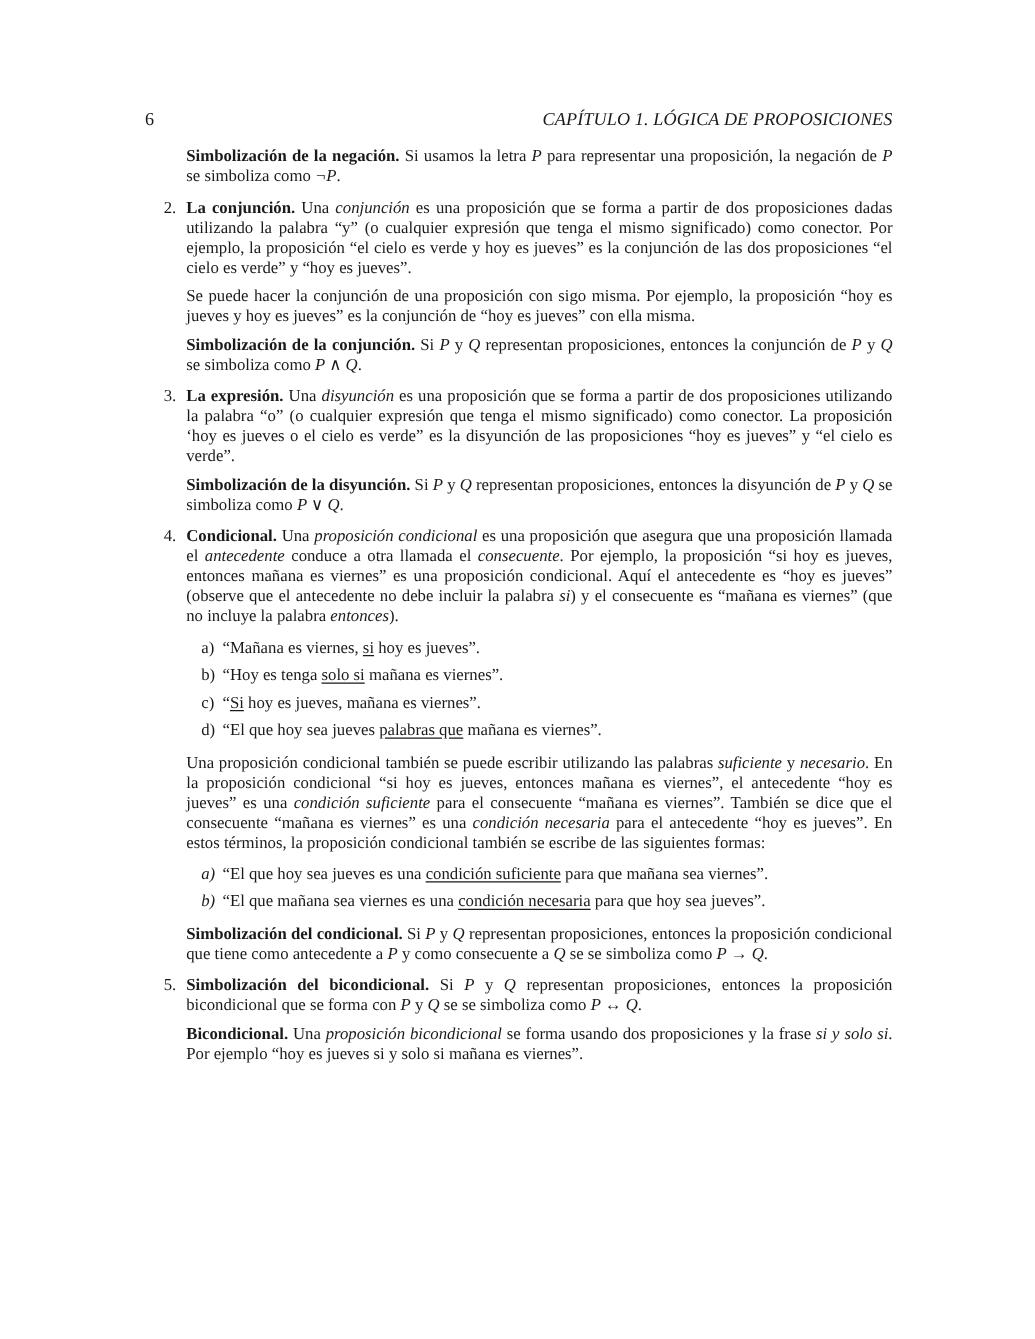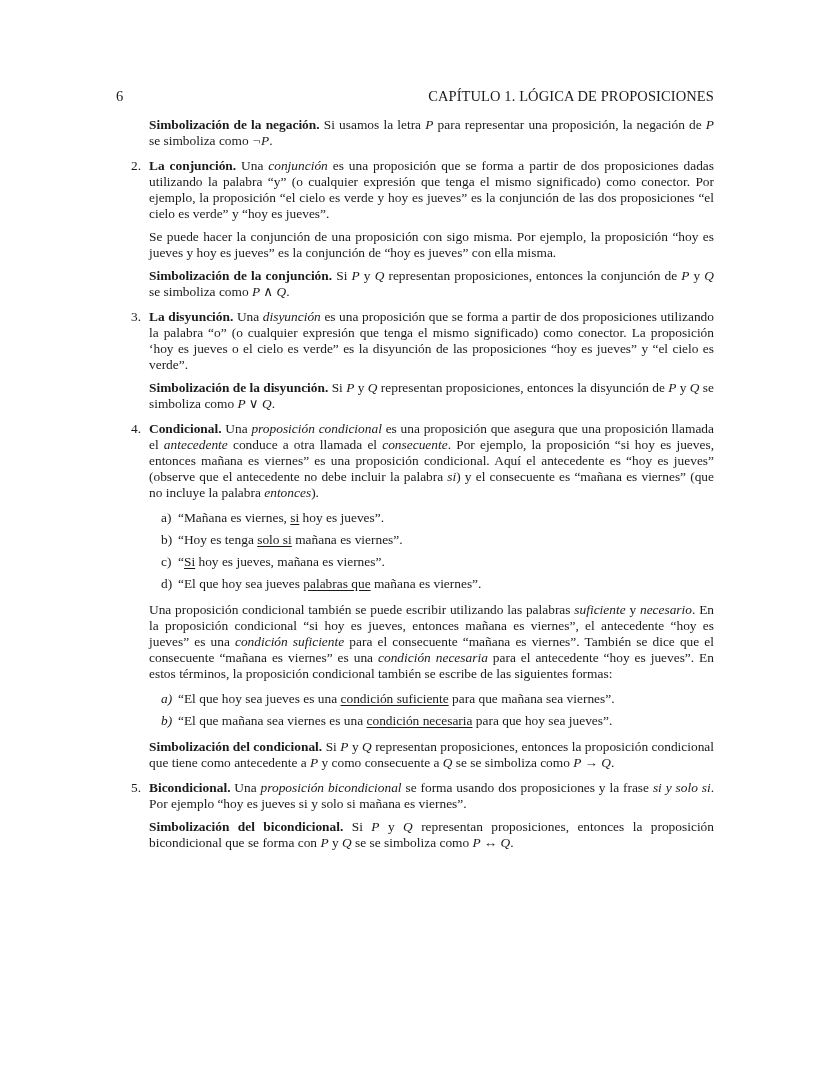--- a/index.html
+++ b/index.html
@@ -10,21 +10,21 @@
     }
     .page {
       position: absolute; left: 116px; top: 88px; width: 598px;
       font-family: "Liberation Serif", "DejaVu Serif", serif;
       font-size: 13.4px; line-height: 16px;
     }
     .header {
       display: flex; justify-content: space-between; align-items: baseline;
       height: 20px; margin-bottom: 9px; font-size: 14.5px;
     }
-    .header .title { letter-spacing: 0.1px; }
+    .header .title { font-style: italic; letter-spacing: 0.1px; }
     .para { text-align: justify; margin: 0 0 7px 0; }
     .indent { margin-left: 33px; }
     .item { position: relative; margin-left: 33px; margin-top: 9px; }
     .item .num { position: absolute; left: -18px; top: 0; }
     .item p { margin: 0 0 7px 0; text-align: justify; }
     b { font-weight: bold; }
     i, .math { font-style: italic; }
     u { text-decoration: underline; text-underline-offset: 2px; }
     .sublist { margin: 9px 0 10px 0; padding: 0; list-style: none; }
     .sublist li { position: relative; padding-left: 29px; margin-bottom: 6px; }
@@ -47,21 +47,21 @@
 
   <div class="item">
     <span class="num">2.</span>
     <p><b>La conjunción.</b><span> Una </span><i>conjunción</i><span> es una proposición que se forma a partir de dos proposiciones dadas utilizando la palabra “y” (o cualquier expresión que tenga el mismo significado) como conector. Por ejemplo, la proposición “el cielo es verde y hoy es jueves” es la conjunción de las dos proposiciones “el cielo es verde” y “hoy es jueves”.</span></p>
     <p>Se puede hacer la conjunción de una proposición con sigo misma. Por ejemplo, la proposición “hoy es jueves y hoy es jueves” es la conjunción de “hoy es jueves” con ella misma.</p>
     <p><b>Simbolización de la conjunción.</b><span> Si </span><span class="math">P</span><span> y </span><span class="math">Q</span><span> representan proposiciones, entonces la conjunción de </span><span class="math">P</span><span> y </span><span class="math">Q</span><span> se simboliza como </span><span class="math">P ∧ Q</span><span>.</span></p>
   </div>
 
   <div class="item">
     <span class="num">3.</span>
-    <p><b>La disyunción.</b><span> Una </span><i>disyunción</i><span> es una proposición que se forma a partir de dos proposiciones utilizando la palabra “o” (o cualquier expresión que tenga el mismo significado) como conector. La proposición ‘hoy es jueves o el cielo es verde” es la disyunción de las proposiciones “hoy es jueves” y “el cielo es verde”.</span></p>
+    <p><b>La expresión.</b><span> Una </span><i>disyunción</i><span> es una proposición que se forma a partir de dos proposiciones utilizando la palabra “o” (o cualquier expresión que tenga el mismo significado) como conector. La proposición ‘hoy es jueves o el cielo es verde” es la disyunción de las proposiciones “hoy es jueves” y “el cielo es verde”.</span></p>
     <p><b>Simbolización de la disyunción.</b><span> Si </span><span class="math">P</span><span> y </span><span class="math">Q</span><span> representan proposiciones, entonces la disyunción de </span><span class="math">P</span><span> y </span><span class="math">Q</span><span> se simboliza como </span><span class="math">P ∨ Q</span><span>.</span></p>
   </div>
 
   <div class="item">
     <span class="num">4.</span>
     <p><b>Condicional.</b><span> Una </span><i>proposición condicional</i><span> es una proposición que asegura que una proposición llamada el </span><i>antecedente</i><span> conduce a otra llamada el </span><i>consecuente</i><span>. Por ejemplo, la proposición “si hoy es jueves, entonces mañana es viernes” es una proposición condicional. Aquí el antecedente es “hoy es jueves” (observe que el antecedente no debe incluir la palabra </span><i>si</i><span>) y el consecuente es “mañana es viernes” (que no incluye la palabra </span><i>entonces</i><span>).</span></p>
 
     <ul class="sublist">
       <li><span class="lbl">a)</span><span>“Mañana es viernes, </span><u>si</u><span> hoy es jueves”.</span></li>
       <li><span class="lbl">b)</span><span>“Hoy es tenga </span><u>solo si</u><span> mañana es viernes”.</span></li>
@@ -74,17 +74,17 @@
     <ul class="sublist italic-lbl">
       <li><span class="lbl">a)</span><span>“El que hoy sea jueves es una </span><u>condición suficiente</u><span> para que mañana sea viernes”.</span></li>
       <li><span class="lbl">b)</span><span>“El que mañana sea viernes es una </span><u>condición necesaria</u><span> para que hoy sea jueves”.</span></li>
     </ul>
 
     <p><b>Simbolización del condicional.</b><span> Si </span><span class="math">P</span><span> y </span><span class="math">Q</span><span> representan proposiciones, entonces la proposición condicional que tiene como antecedente a </span><span class="math">P</span><span> y como consecuente a </span><span class="math">Q</span><span> se se simboliza como </span><span class="math">P → Q</span><span>.</span></p>
   </div>
 
   <div class="item">
     <span class="num">5.</span>
+    <p><b>Simbolización del bicondicional.</b><span> Si </span><span class="math">P</span><span> y </span><span class="math">Q</span><span> representan proposiciones, entonces la proposición bicondicional que se forma con </span><span class="math">P</span><span> y </span><span class="math">Q</span><span> se se simboliza como </span><span class="math">P ↔ Q</span><span>.</span></p>
     <p><b>Bicondicional.</b><span> Una </span><i>proposición bicondicional</i><span> se forma usando dos proposiciones y la frase </span><i>si y solo si</i><span>. Por ejemplo “hoy es jueves si y solo si mañana es viernes”.</span></p>
-    <p><b>Simbolización del bicondicional.</b><span> Si </span><span class="math">P</span><span> y </span><span class="math">Q</span><span> representan proposiciones, entonces la proposición bicondicional que se forma con </span><span class="math">P</span><span> y </span><span class="math">Q</span><span> se se simboliza como </span><span class="math">P ↔ Q</span><span>.</span></p>
   </div>
 
 </div>
 
 </body></html>

